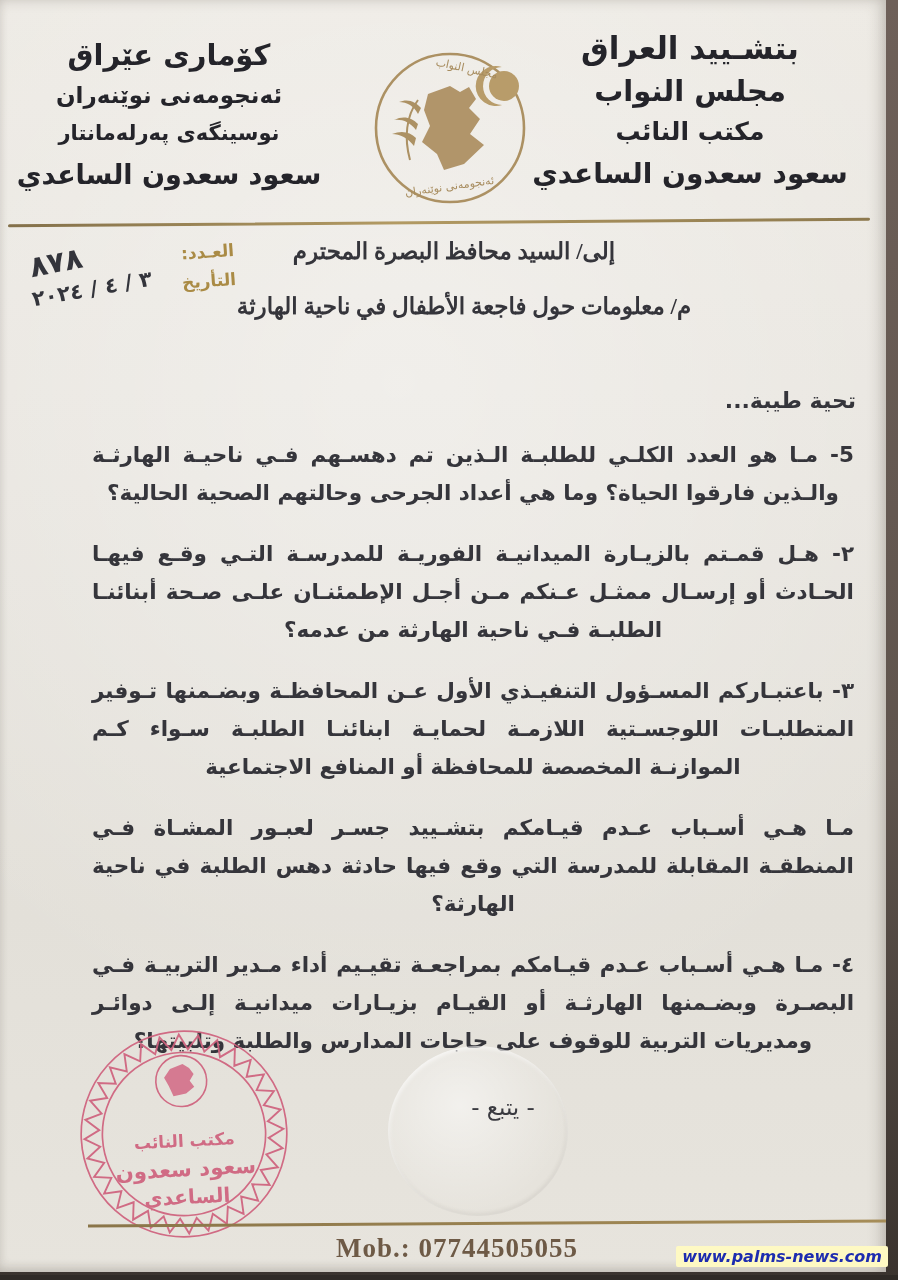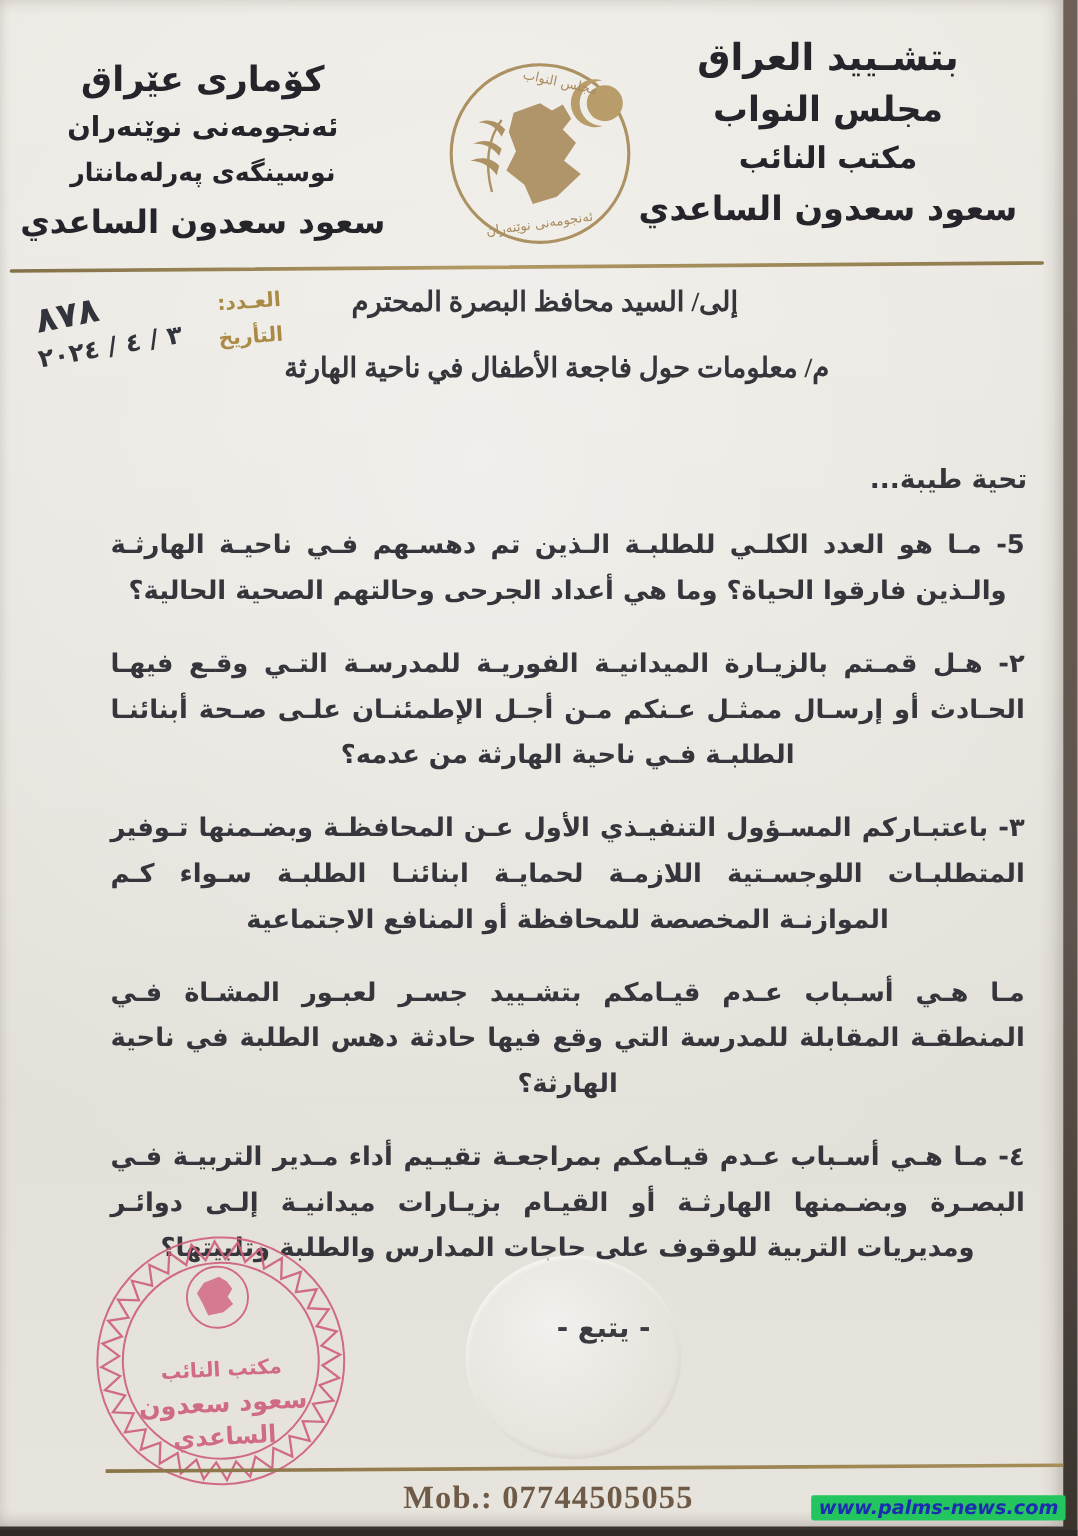--- a/index.html
+++ b/index.html
@@ -13,21 +13,21 @@
     position:absolute;left:0;top:0;width:886px;height:1272px;
     background:
       radial-gradient(120% 90% at 45% 30%, rgba(255,255,255,.35), rgba(255,255,255,0) 60%),
       linear-gradient(180deg,#edeae4 0%,#e8e5df 38%,#e3e0d9 72%,#e7e4dd 100%);
     box-shadow:inset -6px 0 14px rgba(60,48,40,.18), inset 0 -4px 10px rgba(60,48,40,.12);
     direction:rtl;
   }
   
   .hdr{position:absolute;top:0;left:0;right:0;height:228px;color:#24242a;}
   .hdr-right{position:absolute;right:26px;top:26px;width:340px;text-align:center;}
-  .hdr-left{position:absolute;left:14px;top:34px;width:310px;text-align:center;margin-top:11px;}
+  .hdr-left{position:absolute;left:14px;top:34px;width:310px;text-align:center;}
   .cal1{font-size:31px;font-weight:bold;letter-spacing:1px;line-height:44px;}
   .cal2{font-size:29px;font-weight:bold;line-height:42px;}
   .cal3{font-size:25px;font-weight:bold;line-height:40px;}
   .cal4{font-size:28px;font-weight:bold;line-height:44px;letter-spacing:1px;}
   .klal1{font-size:29px;font-weight:bold;line-height:42px;}
   .klal2{font-size:23px;font-weight:bold;line-height:38px;}
   .klal3{font-size:21px;font-weight:bold;line-height:38px;}
   .klal4{font-size:27px;font-weight:bold;line-height:46px;letter-spacing:1px;}
   .emblem{position:absolute;left:358px;top:42px;width:186px;height:172px;}
   .hdr-rule{
@@ -54,36 +54,36 @@
   }
   .para.first{margin-top:16px;}
   
   .stamp{position:absolute;left:78px;top:1028px;width:212px;height:212px;transform:rotate(-3deg);opacity:.92;}
   .emboss{
     position:absolute;left:388px;top:1046px;width:180px;height:170px;border-radius:50%;
     background:radial-gradient(circle at 40% 35%, rgba(255,255,255,.5), rgba(0,0,0,0) 70%);
     box-shadow:inset 1px 2px 4px rgba(255,255,255,.7), inset -1px -2px 4px rgba(90,80,70,.12);
   }
   .yatba{position:absolute;left:120px;right:0;top:1094px;text-align:center;
-    font-size:23px;font-weight:bold;color:#3a3a40;direction:rtl;}
+    font-size:23px;font-weight:normal;color:#3a3a40;direction:rtl;}
   
   .ftr-rule{
     position:absolute;top:1222px;left:88px;right:0;height:3px;
     background:linear-gradient(90deg,#8a7549,#a68d58);
     transform:rotate(-.35deg);
   }
   .mob{
     position:absolute;top:1233px;left:0;right:0;text-align:center;direction:ltr;
     font-family:"Liberation Serif",serif;font-weight:bold;font-size:27px;color:#6e5a46;
     letter-spacing:1px;
     padding-left:28px;
   }
   .watermark{
     position:absolute;top:1246px;right:10px;direction:ltr;
-    background:#22c55e;color:#1d2cb0;font-weight:bold;font-style:italic;
+    background:#fef9c3;color:#1d2cb0;font-weight:bold;font-style:italic;
     font-size:16px;padding:1px 6px;border-radius:2px;
     font-family:"DejaVu Sans",sans-serif;
   }
   .edge-bottom{position:absolute;left:0;bottom:0;width:100%;height:5px;background:#2f2a26;}
   svg text{font-family:"DejaVu Sans",sans-serif;}
 </style>
 </head>
 <body>
 
 <div class="paper">

